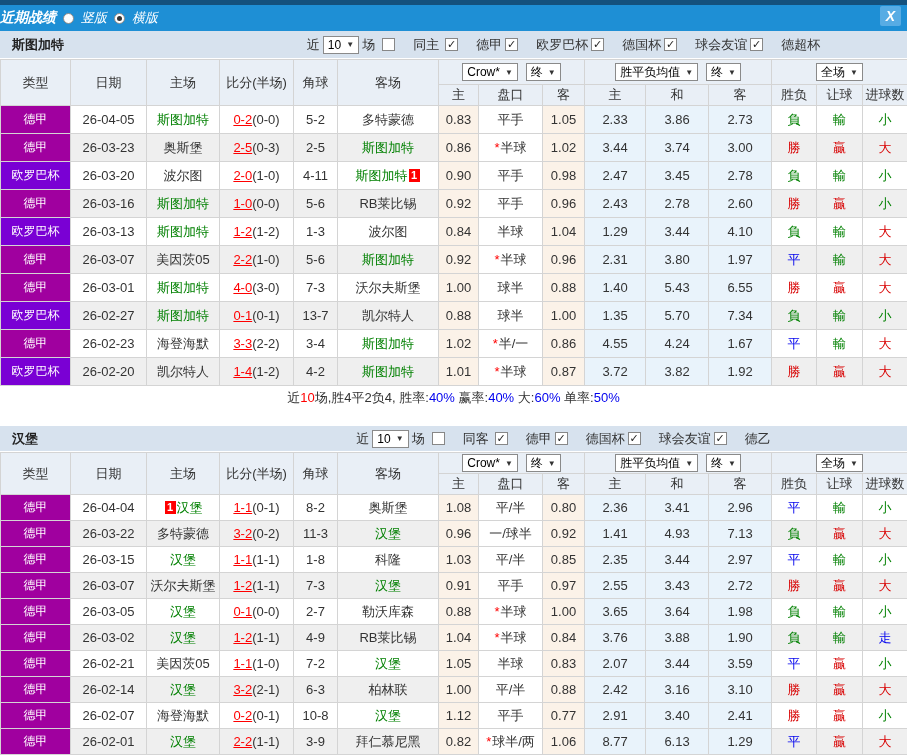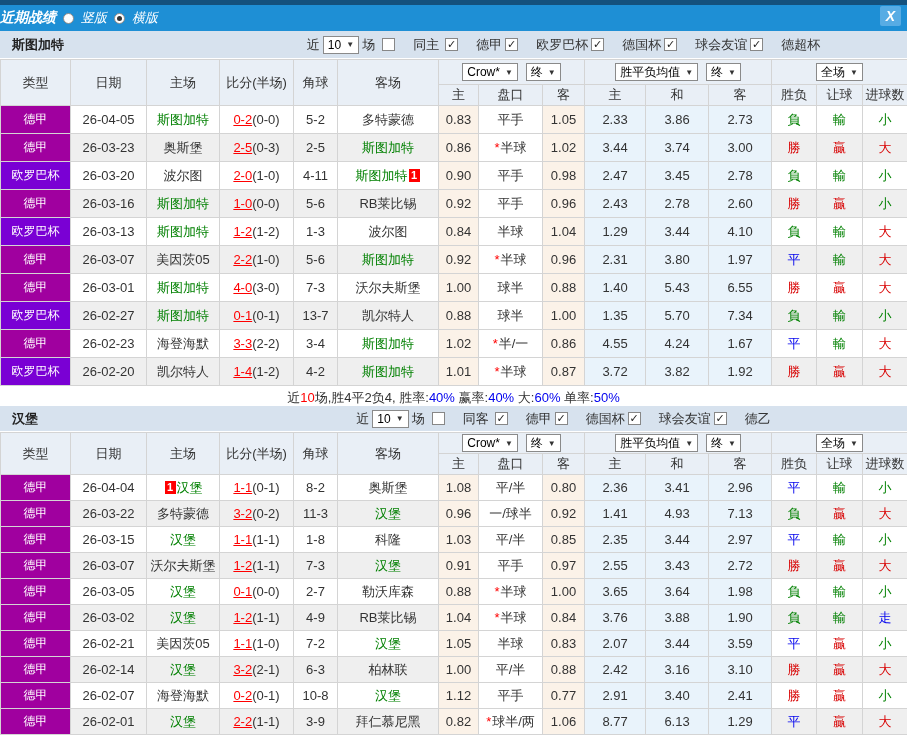--- a/index.html
+++ b/index.html
@@ -57,21 +57,21 @@
   .team.green{color:var(--lose);}
   .ft{color:var(--score_red);text-decoration:underline;}
   .ht{color:#333;}
   .star{color:var(--score_red);margin-right:1px;}
   .badge{display:inline-block;background:#F00;color:#fff;font-size:11px;font-weight:bold;line-height:13px;min-width:11px;padding:0 1px;margin:0 1px;vertical-align:1px;}
   .c-r{color:var(--win);}
   .c-g{color:var(--lose);}
   .c-b{color:var(--draw);}
   td.res{font-size:13px;}
   
-  .summary{height:20px;line-height:24px;text-align:center;font-size:13px;background:#fff;}
+  .summary{height:40px;line-height:24px;text-align:center;font-size:13px;background:#fff;}
   .sum-k{color:#333;}
   .sum-r{color:#F00;}
   .sum-b{color:#0000EE;}
 </style>
 </head>
 <body>
 
 <div class="topstrip"></div>
 <div class="titlebar">
   <span class="title-center">

